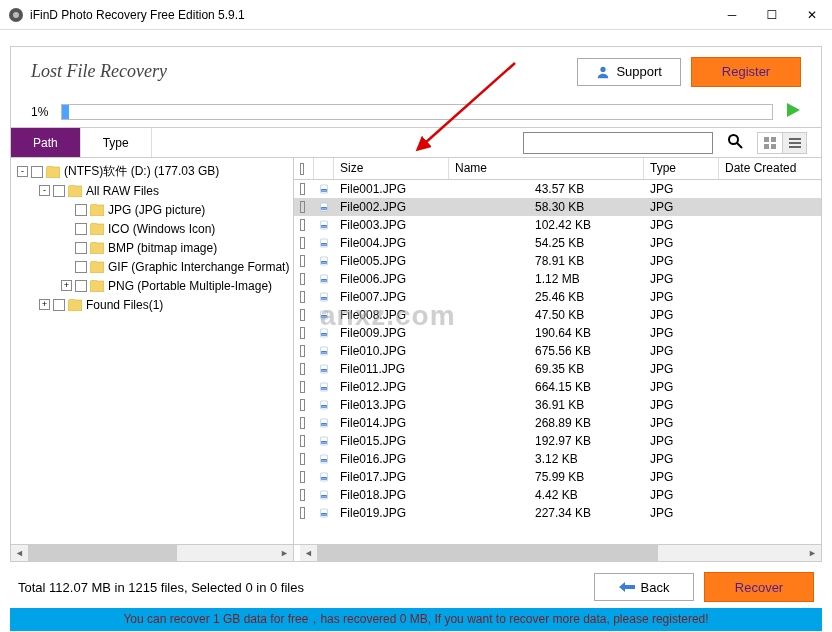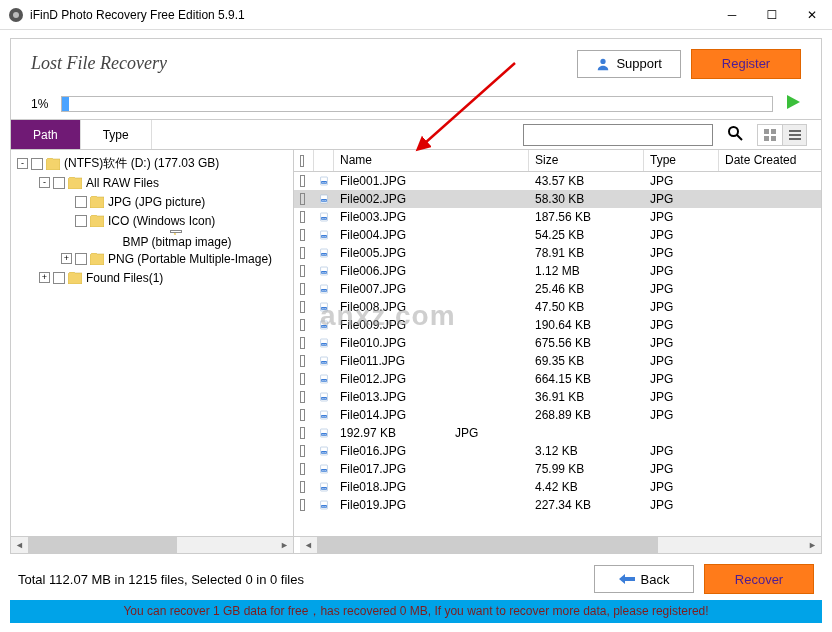--- a/index.html
+++ b/index.html
@@ -2,21 +2,21 @@
 <html><head>
 <meta charset="utf-8">
 <style>
 * { box-sizing: border-box; margin: 0; padding: 0; }
 body { font-family: "Segoe UI", Tahoma, sans-serif; font-size: 12px; background: #fff; width: 832px; height: 632px; overflow: hidden; }
 .titlebar { height: 30px; display: flex; align-items: center; padding: 0 0 0 8px; border-bottom: 1px solid #ddd; }
 .titlebar .icon { width: 16px; height: 16px; margin-right: 6px; }
 .titlebar .title { flex: 1; font-size: 12px; }
 .titlebar .winbtn { width: 40px; height: 30px; display: flex; align-items: center; justify-content: center; }
 
-.header { height: 50px; display: flex; align-items: center; padding: 0 20px; border: 1px solid #ccc; margin: 8px 10px 0 10px; border-bottom: none; }
+.header { height: 50px; display: flex; align-items: center; padding: 0 20px; border: 1px solid #ccc; margin: 16px 10px 0 10px; border-bottom: none; }
 .header h1 { font-family: Georgia, serif; font-style: italic; font-weight: normal; font-size: 18px; color: #444; flex: 1; }
 .btn { display: inline-flex; align-items: center; justify-content: center; height: 28px; padding: 0 18px; border: 1px solid #aaa; background: #fff; cursor: pointer; font-size: 13px; }
 .btn.orange { background: #ff7b1a; border-color: #e06500; color: #4c1d95; }
 .btn.orange.big { width: 110px; height: 30px; }
 .support-icon { width: 14px; height: 14px; margin-right: 6px; fill: #3b7dd8; }
 
 .progress-row { display: flex; align-items: center; padding: 6px 20px; border: 1px solid #ccc; margin: 0 10px; border-top: none; border-bottom: none; }
 .progress-row .pct { width: 30px; }
 .progress-row .bar { flex: 1; height: 16px; border: 1px solid #bbb; background: #fff; position: relative; }
 .progress-row .bar .fill { position: absolute; left: 0; top: 0; bottom: 0; width: 1%; background: #4aa3ff; }
@@ -166,27 +166,35 @@
         <span>JPG (JPG picture)</span>
       </div>
       <div class="tree-item" style="padding-left: 50px;">
         <span class="tree-spacer"></span>
         <span class="tree-cb"></span>
         <svg class="folder-icon" viewBox="0 0 14 12">
           <path d="M0 2l2-2h4l1 1h7v11H0z" fill="#f4d36b" stroke="#caa93a" stroke-width="0.5"></path>
         </svg>
         <span>ICO (Windows Icon)</span>
       </div>
-      <div class="tree-item" style="padding-left: 50px; flex-direction: column;">
+      <div class="tree-item" style="padding-left: 50px;">
         <span class="tree-spacer"></span>
         <span class="tree-cb"></span>
         <svg class="folder-icon" viewBox="0 0 14 12">
           <path d="M0 2l2-2h4l1 1h7v11H0z" fill="#f4d36b" stroke="#caa93a" stroke-width="0.5"></path>
         </svg>
         <span>BMP (bitmap image)</span>
+      </div>
+      <div class="tree-item" style="padding-left: 50px;">
+        <span class="tree-spacer"></span>
+        <span class="tree-cb"></span>
+        <svg class="folder-icon" viewBox="0 0 14 12">
+          <path d="M0 2l2-2h4l1 1h7v11H0z" fill="#f4d36b" stroke="#caa93a" stroke-width="0.5"></path>
+        </svg>
+        <span>GIF (Graphic Interchange Format)</span>
       </div>
       <div class="tree-item" style="padding-left: 50px;">
         <span class="tree-toggle">+</span>
         <span class="tree-cb"></span>
         <svg class="folder-icon" viewBox="0 0 14 12">
           <path d="M0 2l2-2h4l1 1h7v11H0z" fill="#f4d36b" stroke="#caa93a" stroke-width="0.5"></path>
         </svg>
         <span>PNG (Portable Multiple-Image)</span>
       </div>
       <div class="tree-item" style="padding-left: 28px;">
@@ -197,22 +205,22 @@
         </svg>
         <span>Found Files(1)</span>
       </div>
     </div>
   <div class="list">
     <div class="list-header">
       <div class="col col-cb">
           <span class="tree-cb"></span>
         </div>
       <div class="col col-icon"></div>
+      <div class="col col-size">Size</div>
       <div class="col col-name">Name</div>
-      <div class="col col-size">Size</div>
       <div class="col col-type">Type</div>
       <div class="col col-date">Date Created</div>
 
     </div>
     <div id="rows">
         <div class="list-row">
           <div class="cell col-cb">
             <span class="tree-cb"></span>
           </div>
           <div class="cell col-icon">
@@ -248,21 +256,21 @@
             <span class="tree-cb"></span>
           </div>
           <div class="cell col-icon">
             <svg class="file-icon" viewBox="0 0 14 14">
               <rect x="1" y="0" width="12" height="14" rx="1" fill="#fff" stroke="#9db7d8"></rect>
               <rect x="2" y="7" width="10" height="5" rx="1" fill="#3b7dd8"></rect>
               <text x="7" y="11" font-size="4" fill="#fff" text-anchor="middle">JPG</text>
             </svg>
           </div>
           <div class="cell col-name">File003.JPG</div>
-          <div class="cell col-size">187.56 KB</div>
+          <div class="cell col-size">102.42 KB</div>
           <div class="cell col-type">JPG</div>
           <div class="cell col-date"></div>
         </div>
         <div class="list-row">
           <div class="cell col-cb">
             <span class="tree-cb"></span>
           </div>
           <div class="cell col-icon">
             <svg class="file-icon" viewBox="0 0 14 14">
               <rect x="1" y="0" width="12" height="14" rx="1" fill="#fff" stroke="#9db7d8"></rect>
@@ -439,20 +447,21 @@
           <div class="cell col-cb">
             <span class="tree-cb"></span>
           </div>
           <div class="cell col-icon">
             <svg class="file-icon" viewBox="0 0 14 14">
               <rect x="1" y="0" width="12" height="14" rx="1" fill="#fff" stroke="#9db7d8"></rect>
               <rect x="2" y="7" width="10" height="5" rx="1" fill="#3b7dd8"></rect>
               <text x="7" y="11" font-size="4" fill="#fff" text-anchor="middle">JPG</text>
             </svg>
           </div>
+          <div class="cell col-name">File015.JPG</div>
           <div class="cell col-size">192.97 KB</div>
           <div class="cell col-type">JPG</div>
           <div class="cell col-date"></div>
         </div>
         <div class="list-row">
           <div class="cell col-cb">
             <span class="tree-cb"></span>
           </div>
           <div class="cell col-icon">
             <svg class="file-icon" viewBox="0 0 14 14">

